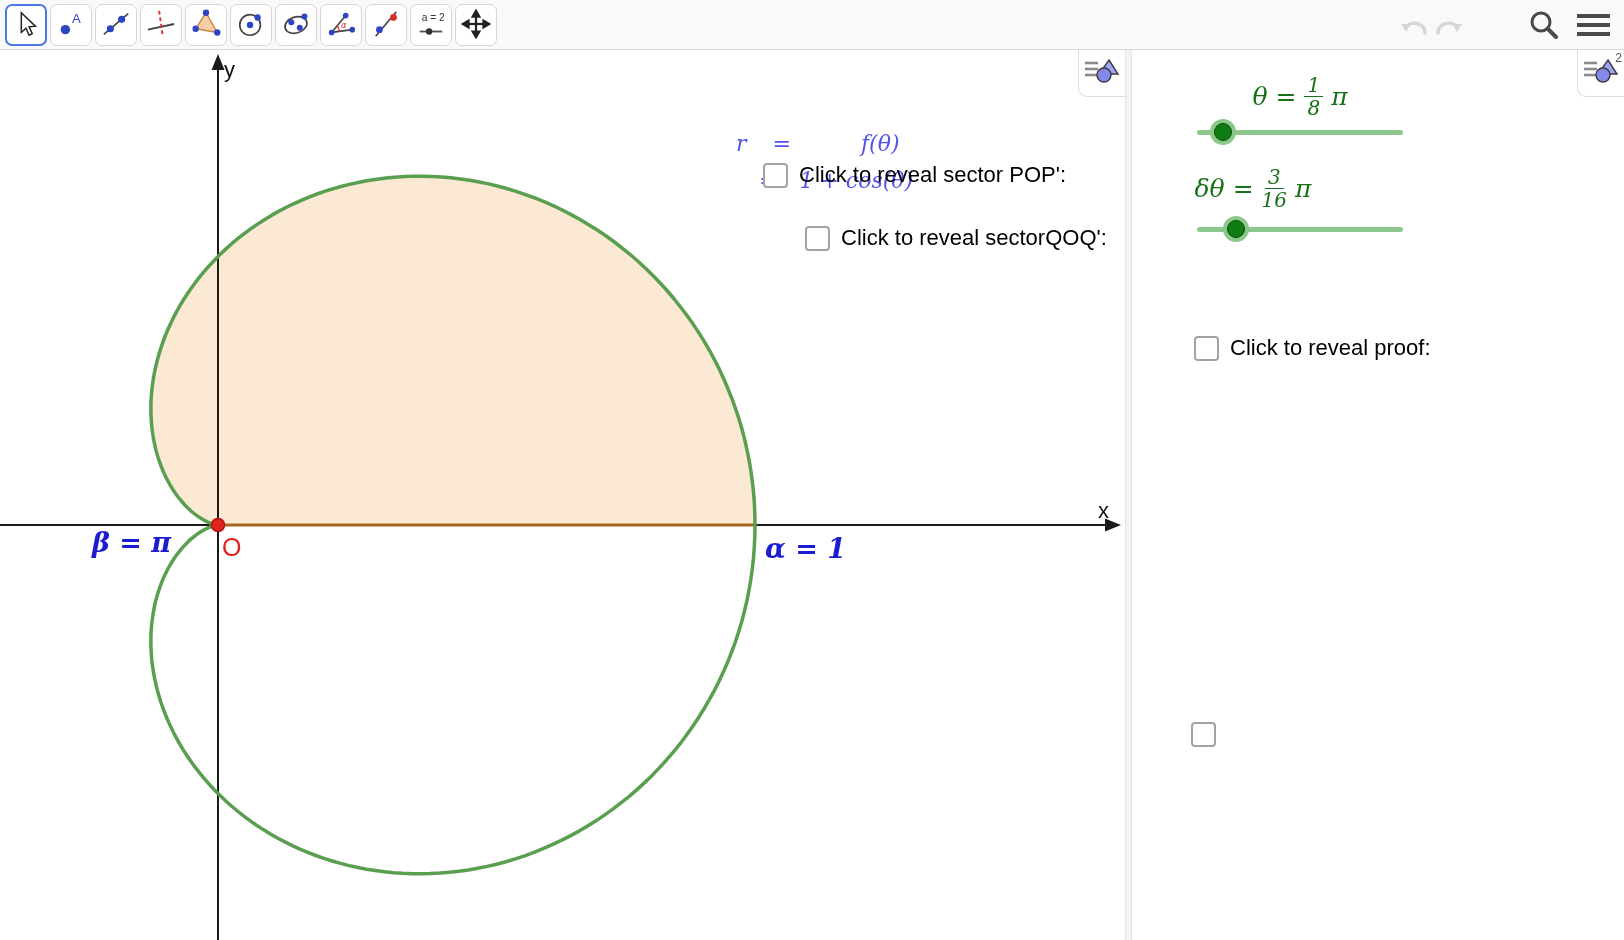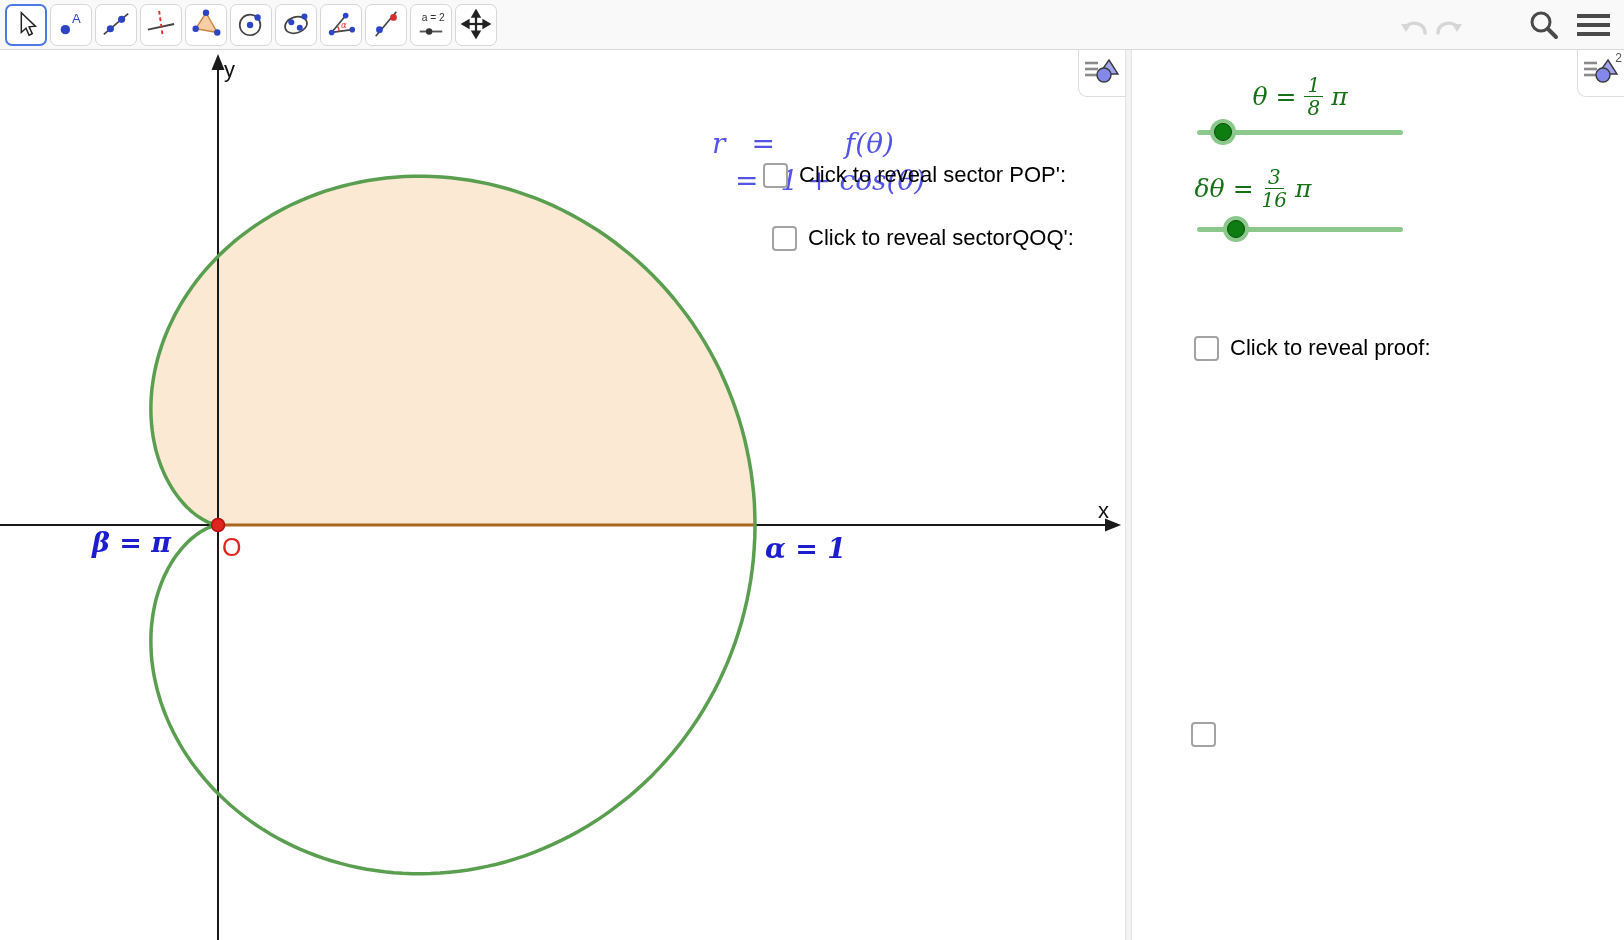--- a/index.html
+++ b/index.html
@@ -15,21 +15,21 @@
   #gview{position:absolute;left:0;top:50px;width:1125px;height:890px;background:#fff;}
   #splitter{position:absolute;left:1125px;top:50px;width:7px;height:890px;background:#f3f3f3;
             border-left:1px solid #e3e3e3;border-right:1px solid #e3e3e3;box-sizing:border-box;cursor:col-resize;}
   #gview2{position:absolute;left:1132px;top:50px;width:492px;height:890px;background:#fff;}
   .stylebox{position:absolute;width:47px;height:47px;background:#fff;border-left:1px solid #ddd;
             border-bottom:1px solid #ddd;border-bottom-left-radius:9px;box-sizing:border-box;
             display:flex;align-items:center;justify-content:center;cursor:pointer;}
   .badge2{position:absolute;right:2px;top:1px;font-size:12px;color:#555;}
   
   .math{position:absolute;font-family:"DejaVu Serif",serif;font-style:italic;white-space:nowrap;}
-  .eq-line{color:var(--eq-blue);font-size:28px;line-height:32px;}
+  .eq-line{color:var(--eq-blue);font-size:22px;line-height:32px;margin-left:24px;}
   .axis-label{position:absolute;color:#111;font-size:22px;font-family:"Liberation Sans",sans-serif;}
   .blue-label{color:var(--label-blue);font-weight:bold;font-size:27px;}
   .o-label{color:var(--point-red);font-size:25px;font-style:normal;font-family:"Liberation Sans",sans-serif;}
   
   .cbrow{position:absolute;display:flex;align-items:center;gap:11px;height:26px;}
   .ggcb{width:25px;height:25px;background:#fff;border:2px solid #a3a3a3;border-radius:4px;
         box-sizing:border-box;flex:0 0 auto;cursor:pointer;}
   .cblabel{font-size:22px;color:#000;white-space:nowrap;cursor:pointer;text-align:center;}
   
   .sltrack{position:absolute;width:206px;height:5px;border-radius:3px;background:var(--slider-track);cursor:pointer;}
@@ -217,21 +217,21 @@
   </div>
   <div class="math eq-line" style="left:735px;top:115px">
     <span>=</span><span style="display:inline-block;width:22px"></span><span>1 + cos(θ)</span>
   </div>
 
   
   <div class="cbrow" style="left:763px;top:112px">
     <span class="ggcb"></span>
     <span class="cblabel">Click to reveal sector POP':</span>
   </div>
-  <div class="cbrow" style="left:772px;top:175px">
+  <div class="cbrow" style="left:805px;top:175px">
     <span class="ggcb"></span>
     <span class="cblabel">Click to reveal sectorQOQ':</span>
   </div>
 
   
   <div class="axis-label" style="left:224px;top:7px">y</div>
   <div class="axis-label" style="left:1098px;top:448px">x</div>
   <div class="math o-label" style="left:222px;top:483px">O</div>
   <div class="math blue-label" style="left:92px;top:477px">β = π</div>
   <div class="math blue-label" style="left:765px;top:483px">α = 1</div>

